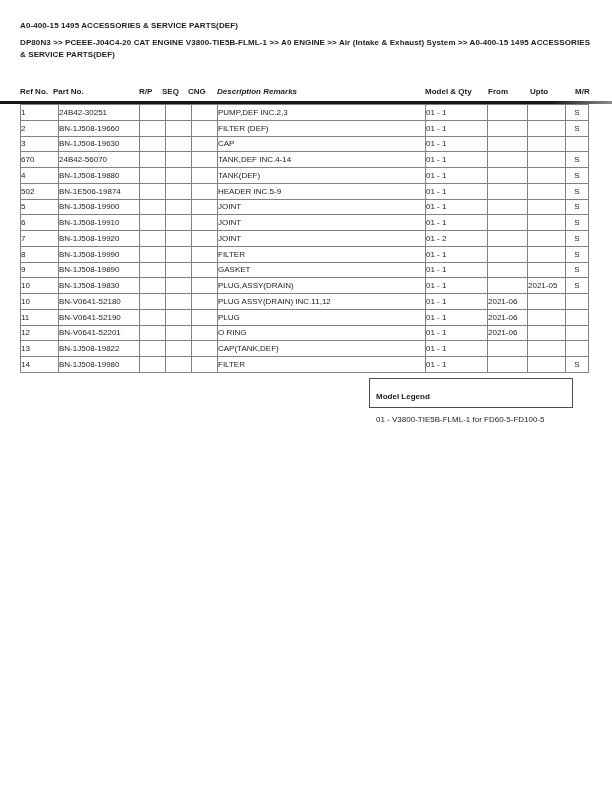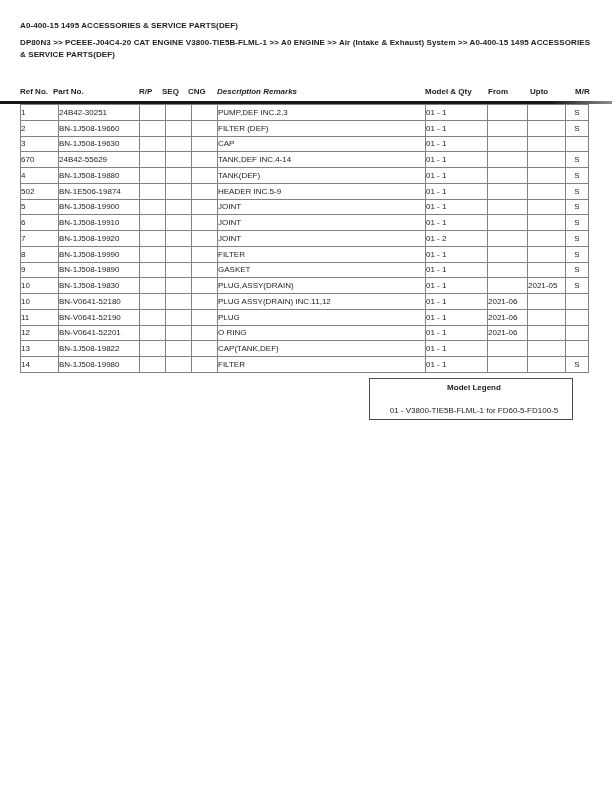--- a/index.html
+++ b/index.html
@@ -52,26 +52,25 @@
     color:var(--text);
   }
   .c-ref{padding-left:5px;}
   .c-part{padding-left:5px;}
   .c-desc{padding-left:4px;margin-left:12px;}
   .c-model{padding-left:3px;}
   .c-from{padding-left:4px;}
   .c-upto{padding-left:5px;}
   .c-mr{text-align:center;}
   .legend{
-    position:absolute;left:369px;top:378px;width:204px;height:42px;
+    position:absolute;left:369px;top:378px;width:204px;height:30px;
     border:1px solid var(--legend-border);
     box-sizing:border-box;
-    padding:4px 0 0 6px;
+    padding:13px 0 0 6px;
     background:var(--page-bg);
-    text-align:center;
   }
   .legend-title{font-size:8px;font-weight:bold;line-height:10px;white-space:nowrap;}
   .legend-entry{font-size:8px;line-height:12px;white-space:nowrap;margin-top:12px;}
 </style>
 </head>
 <body>
 
 <div class="title">A0-400-15 1495 ACCESSORIES &amp; SERVICE PARTS(DEF)</div>
 
 <div class="breadcrumb">DP80N3 &gt;&gt; PCEEE-J04C4-20 CAT ENGINE V3800-TIE5B-FLML-1 &gt;&gt; A0 ENGINE &gt;&gt; Air (Intake &amp; Exhaust) System &gt;&gt; A0-400-15 1495 ACCESSORIES &amp; SERVICE PARTS(DEF)</div>
@@ -140,21 +139,21 @@
         <td class="c-cng"></td>
         <td class="c-desc">CAP</td>
         <td class="c-model">01 - 1</td>
         <td class="c-from"></td>
         <td class="c-upto"></td>
         <td class="c-mr"></td>
       </tr>
 
       <tr>
         <td class="c-ref">670</td>
-        <td class="c-part">24B42-55629</td>
+        <td class="c-part">24B42-56070</td>
         <td class="c-rp"></td>
         <td class="c-seq"></td>
         <td class="c-cng"></td>
         <td class="c-desc">TANK,DEF INC.4-14</td>
         <td class="c-model">01 - 1</td>
         <td class="c-from"></td>
         <td class="c-upto"></td>
         <td class="c-mr">S</td>
       </tr>
 

